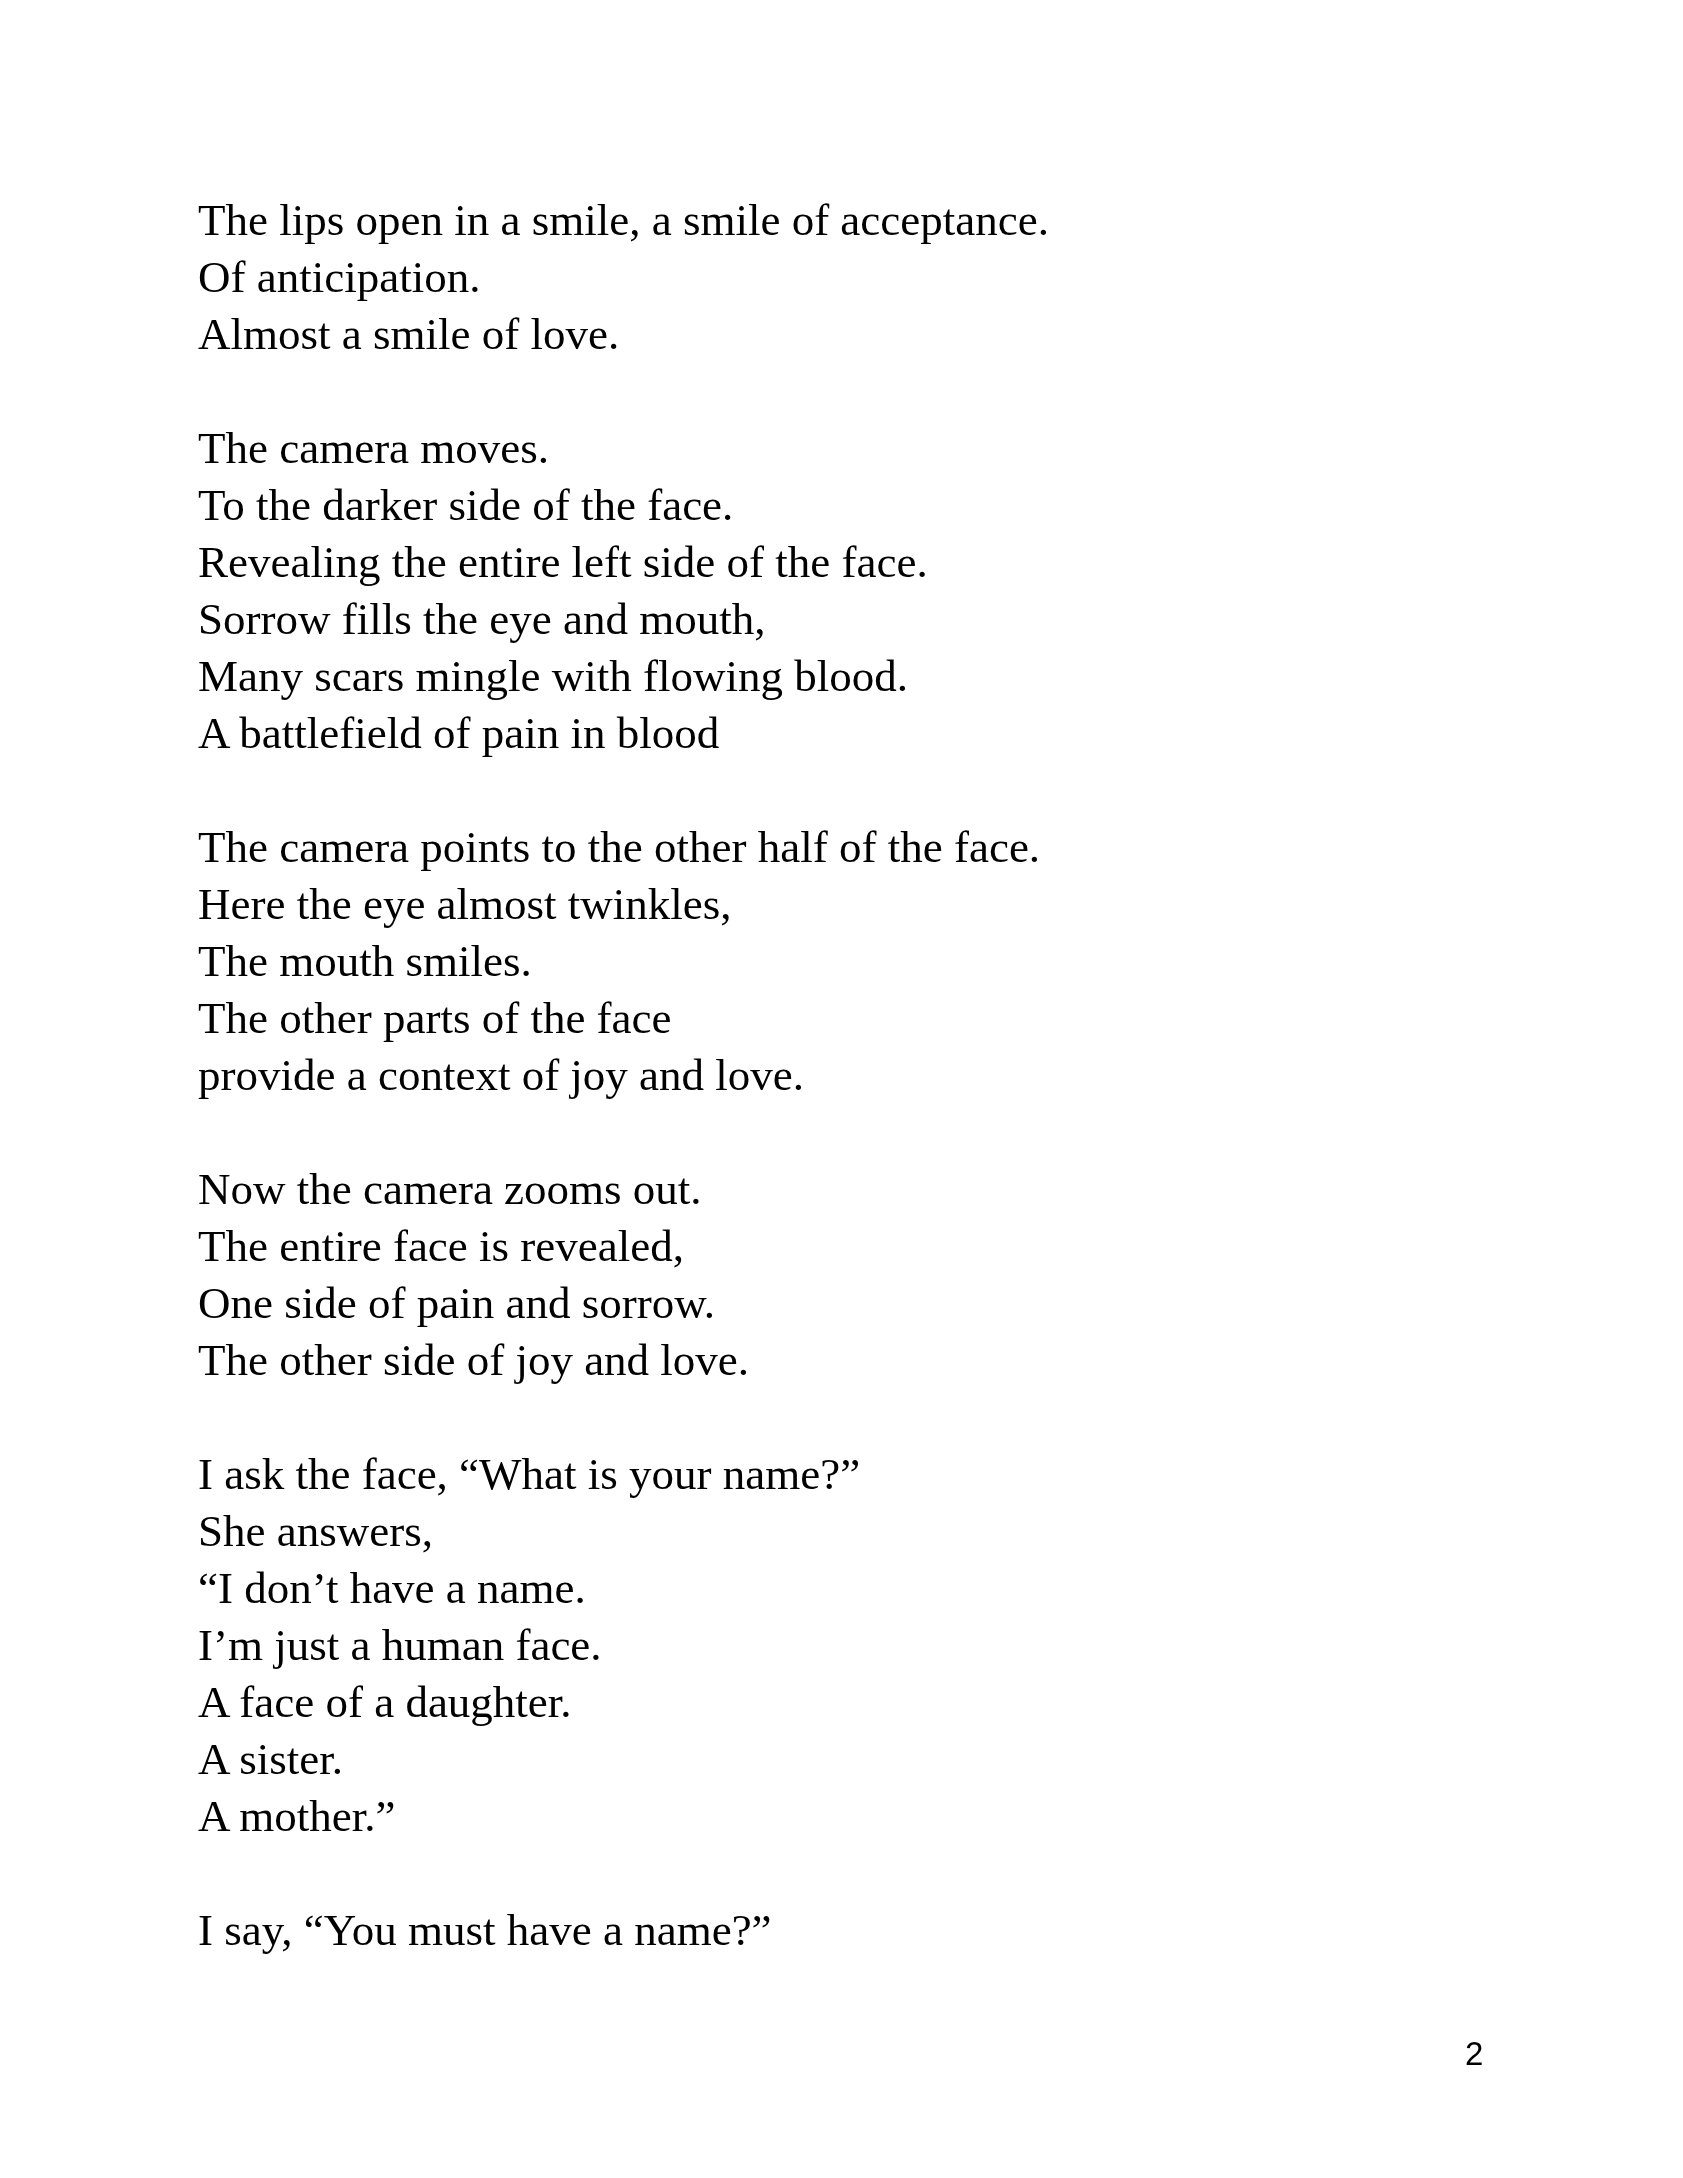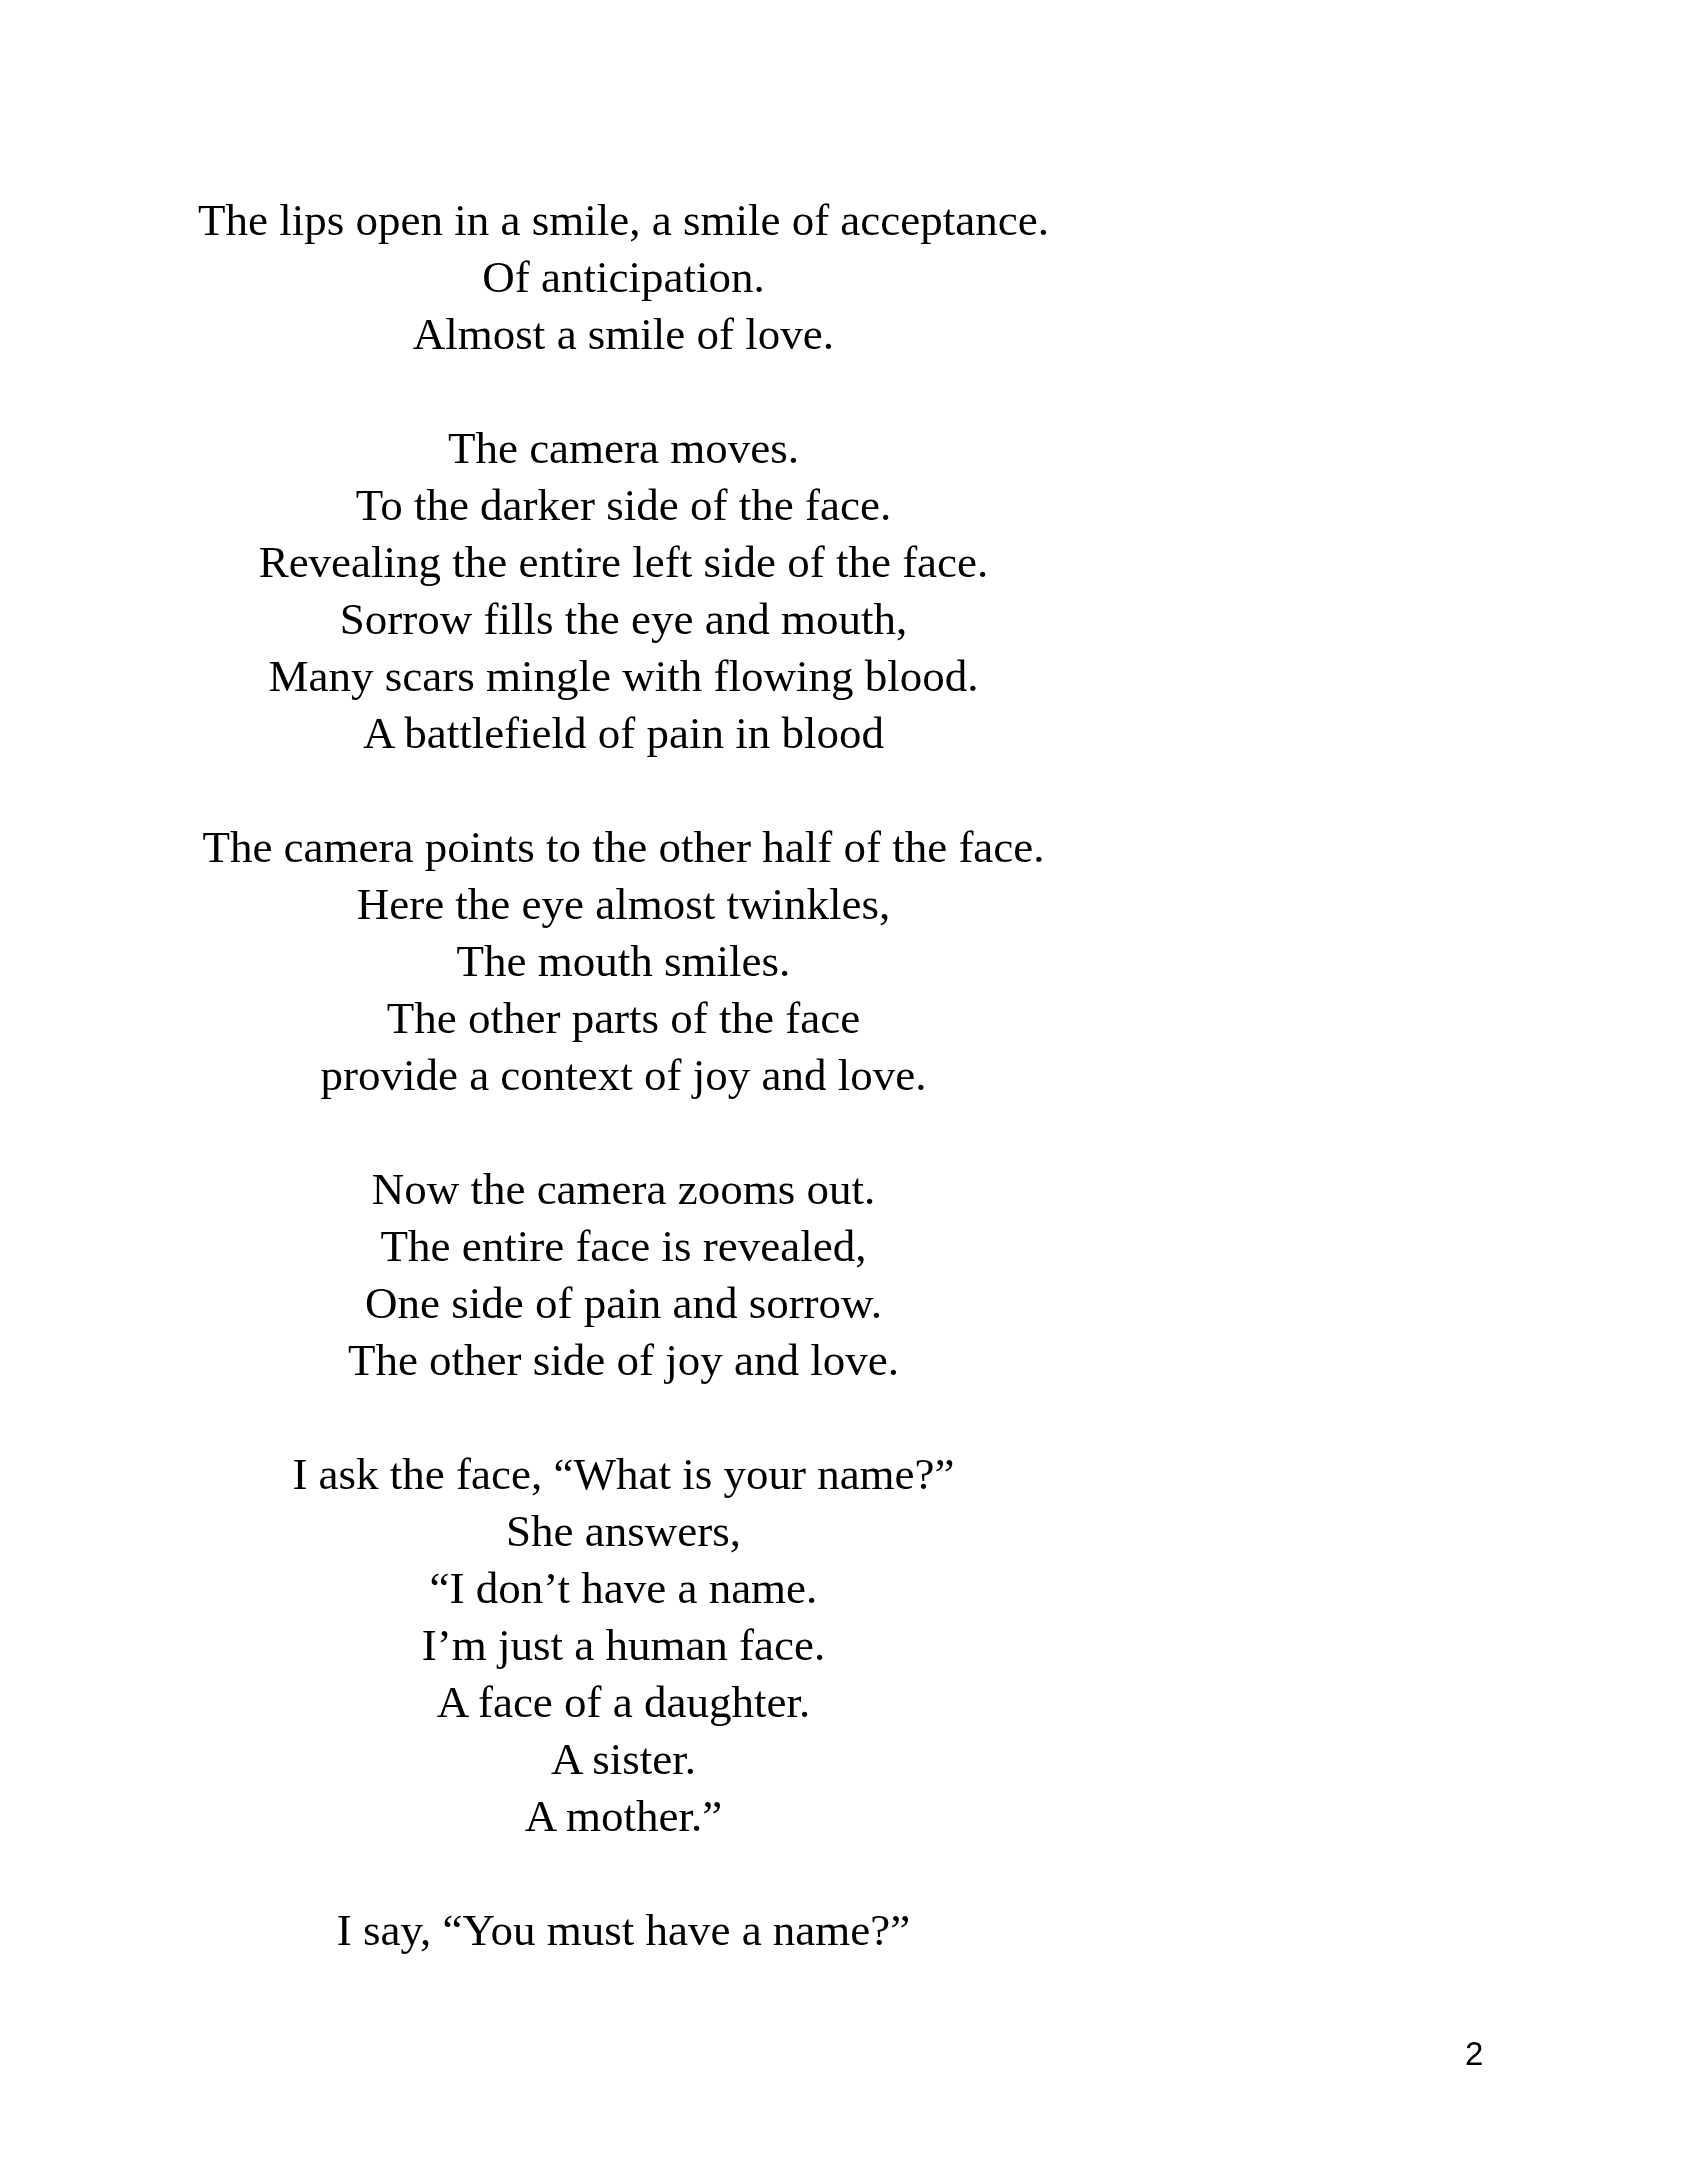--- a/index.html
+++ b/index.html
@@ -20,21 +20,20 @@
     position: absolute;
     left: 198px;
     top: 192px;
     font-size: 45px;
     line-height: 57px;
     white-space: pre;
     letter-spacing: 0px;
   }
   .stanza {
     margin: 0 0 57px 0;
-    text-align: center;
   }
   .line {
     height: 57px;
   }
   .page-number {
     position: absolute;
     left: 1465px;
     top: 2035px;
     font-family: "Liberation Sans", "DejaVu Sans", sans-serif;
     font-size: 33px;

